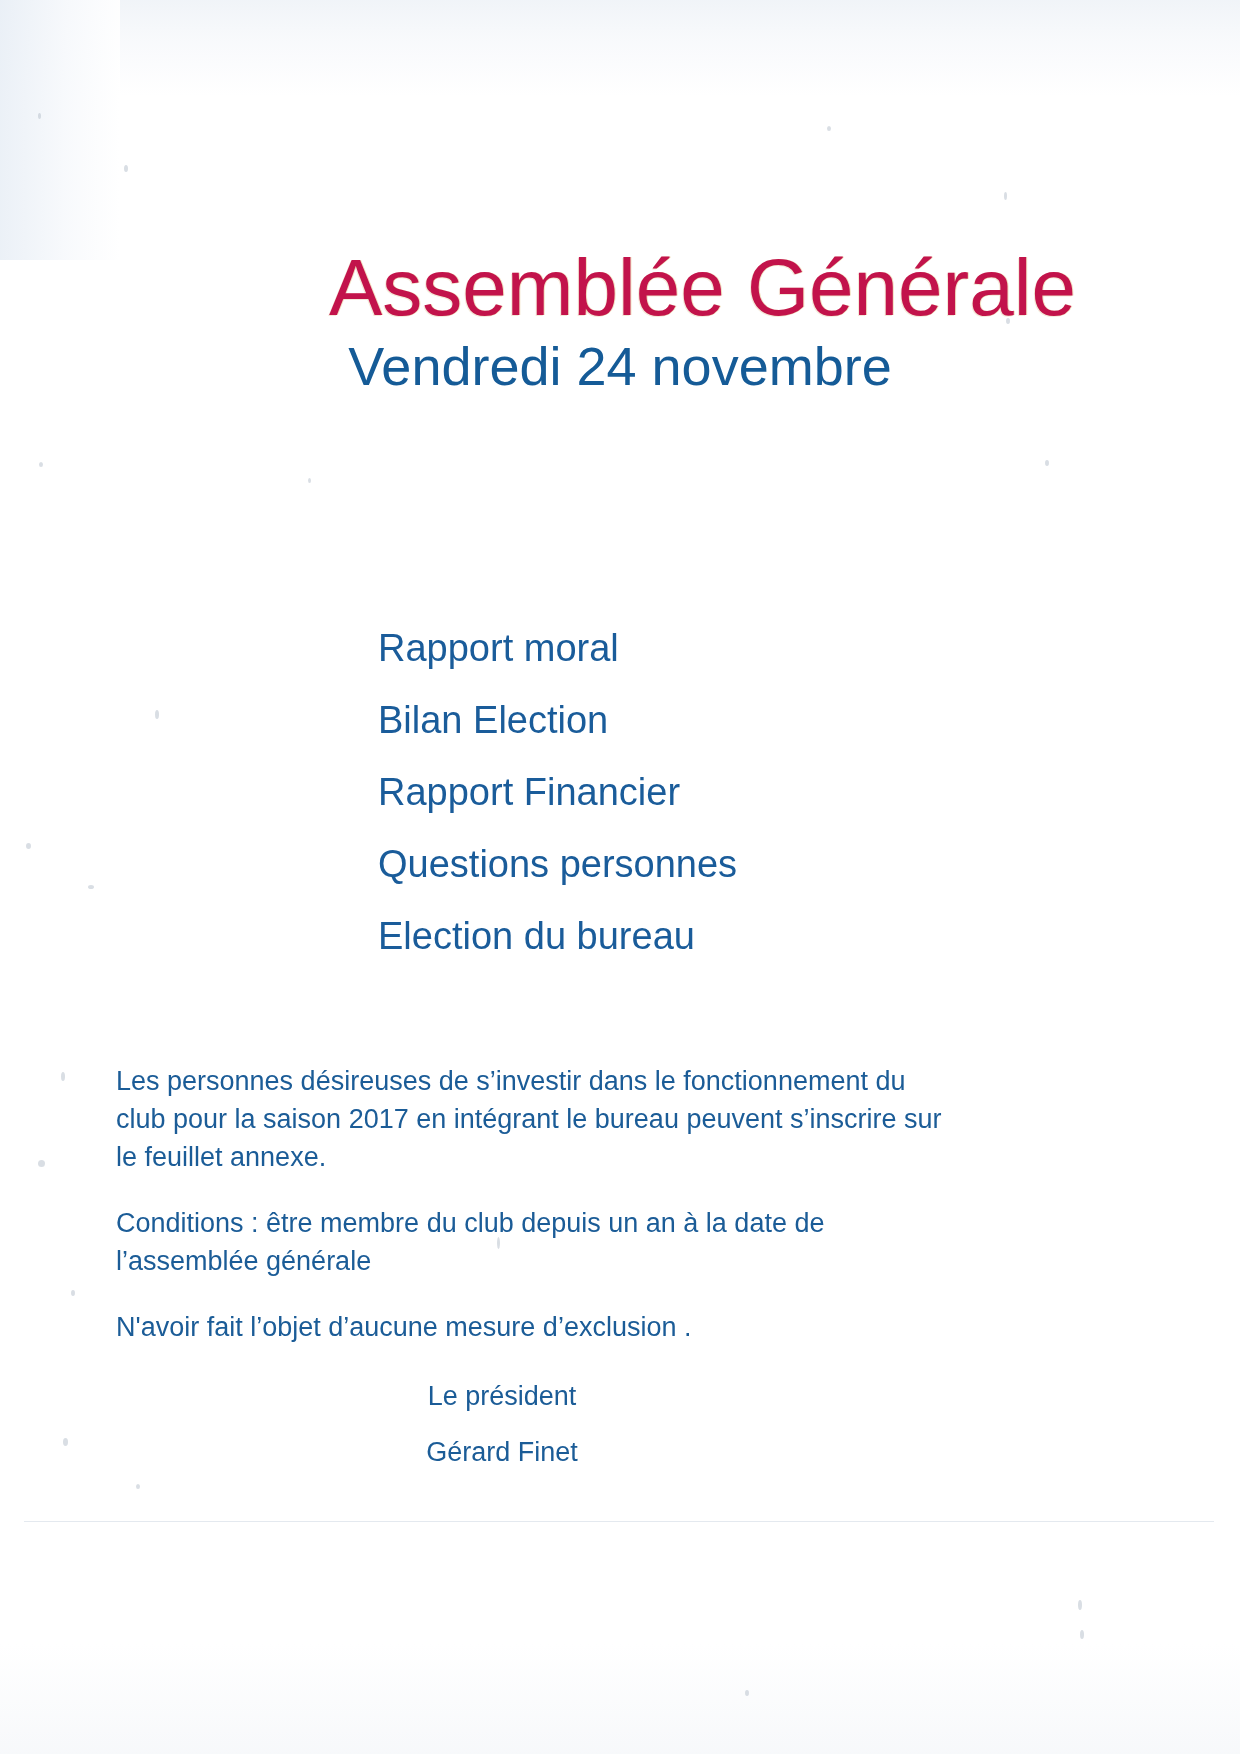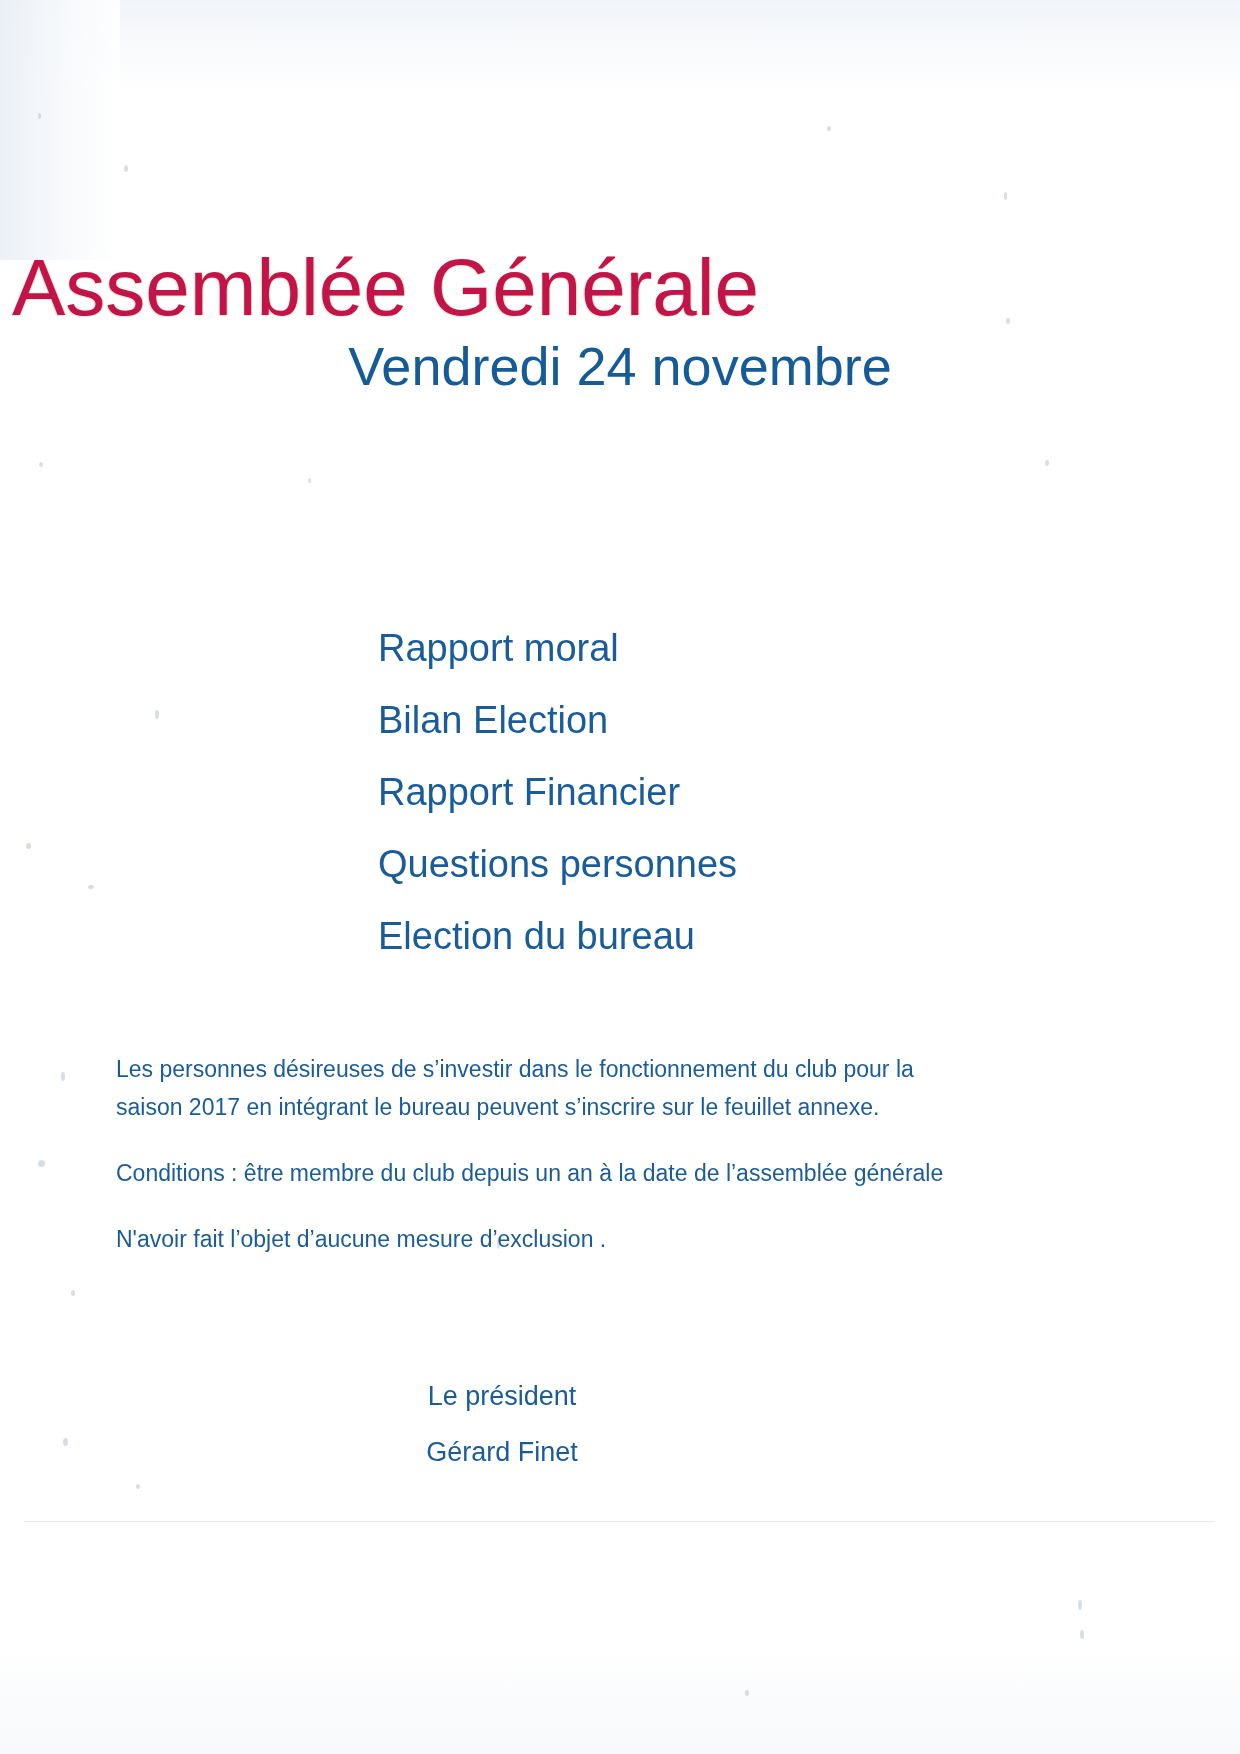--- a/index.html
+++ b/index.html
@@ -66,23 +66,23 @@
   }
 
   
   .content {
     position: absolute;
     inset: 0;
   }
 
   .title {
     position: absolute;
-    left: 12px; top: 186px;
+    left: 4px; top: 186px;
     width: 1072px;
-    text-align: left;
+    text-align: right;
     font-size: 80px;
     line-height: 96px;
     font-weight: 400;
     color: #c2134b;
     letter-spacing: 0px;
     text-shadow: 1px 0 0 rgba(214,170,80,.35), -1px 1px 0 rgba(200,140,60,.20);
   }
 
   .subtitle {
     position: absolute;
@@ -121,22 +121,22 @@
     color: #1a5c9a;
     white-space: nowrap;
   }
 
   .body-block {
     position: absolute;
     left: 116px; top: 1046px;
     width: 840px;
   }
   .body-para {
-    margin: 4px 0 28px 0;
-    font-size: 23px;
+    margin: 16px 0 28px 0;
+    font-size: 27px;
     line-height: 38px;
     font-weight: 400;
     color: #1b5c97;
   }
   .body-para.last { margin-bottom: 0; }
 
   .signature {
     position: absolute;
     left: 0; top: 1368px;
     width: 1120px;

